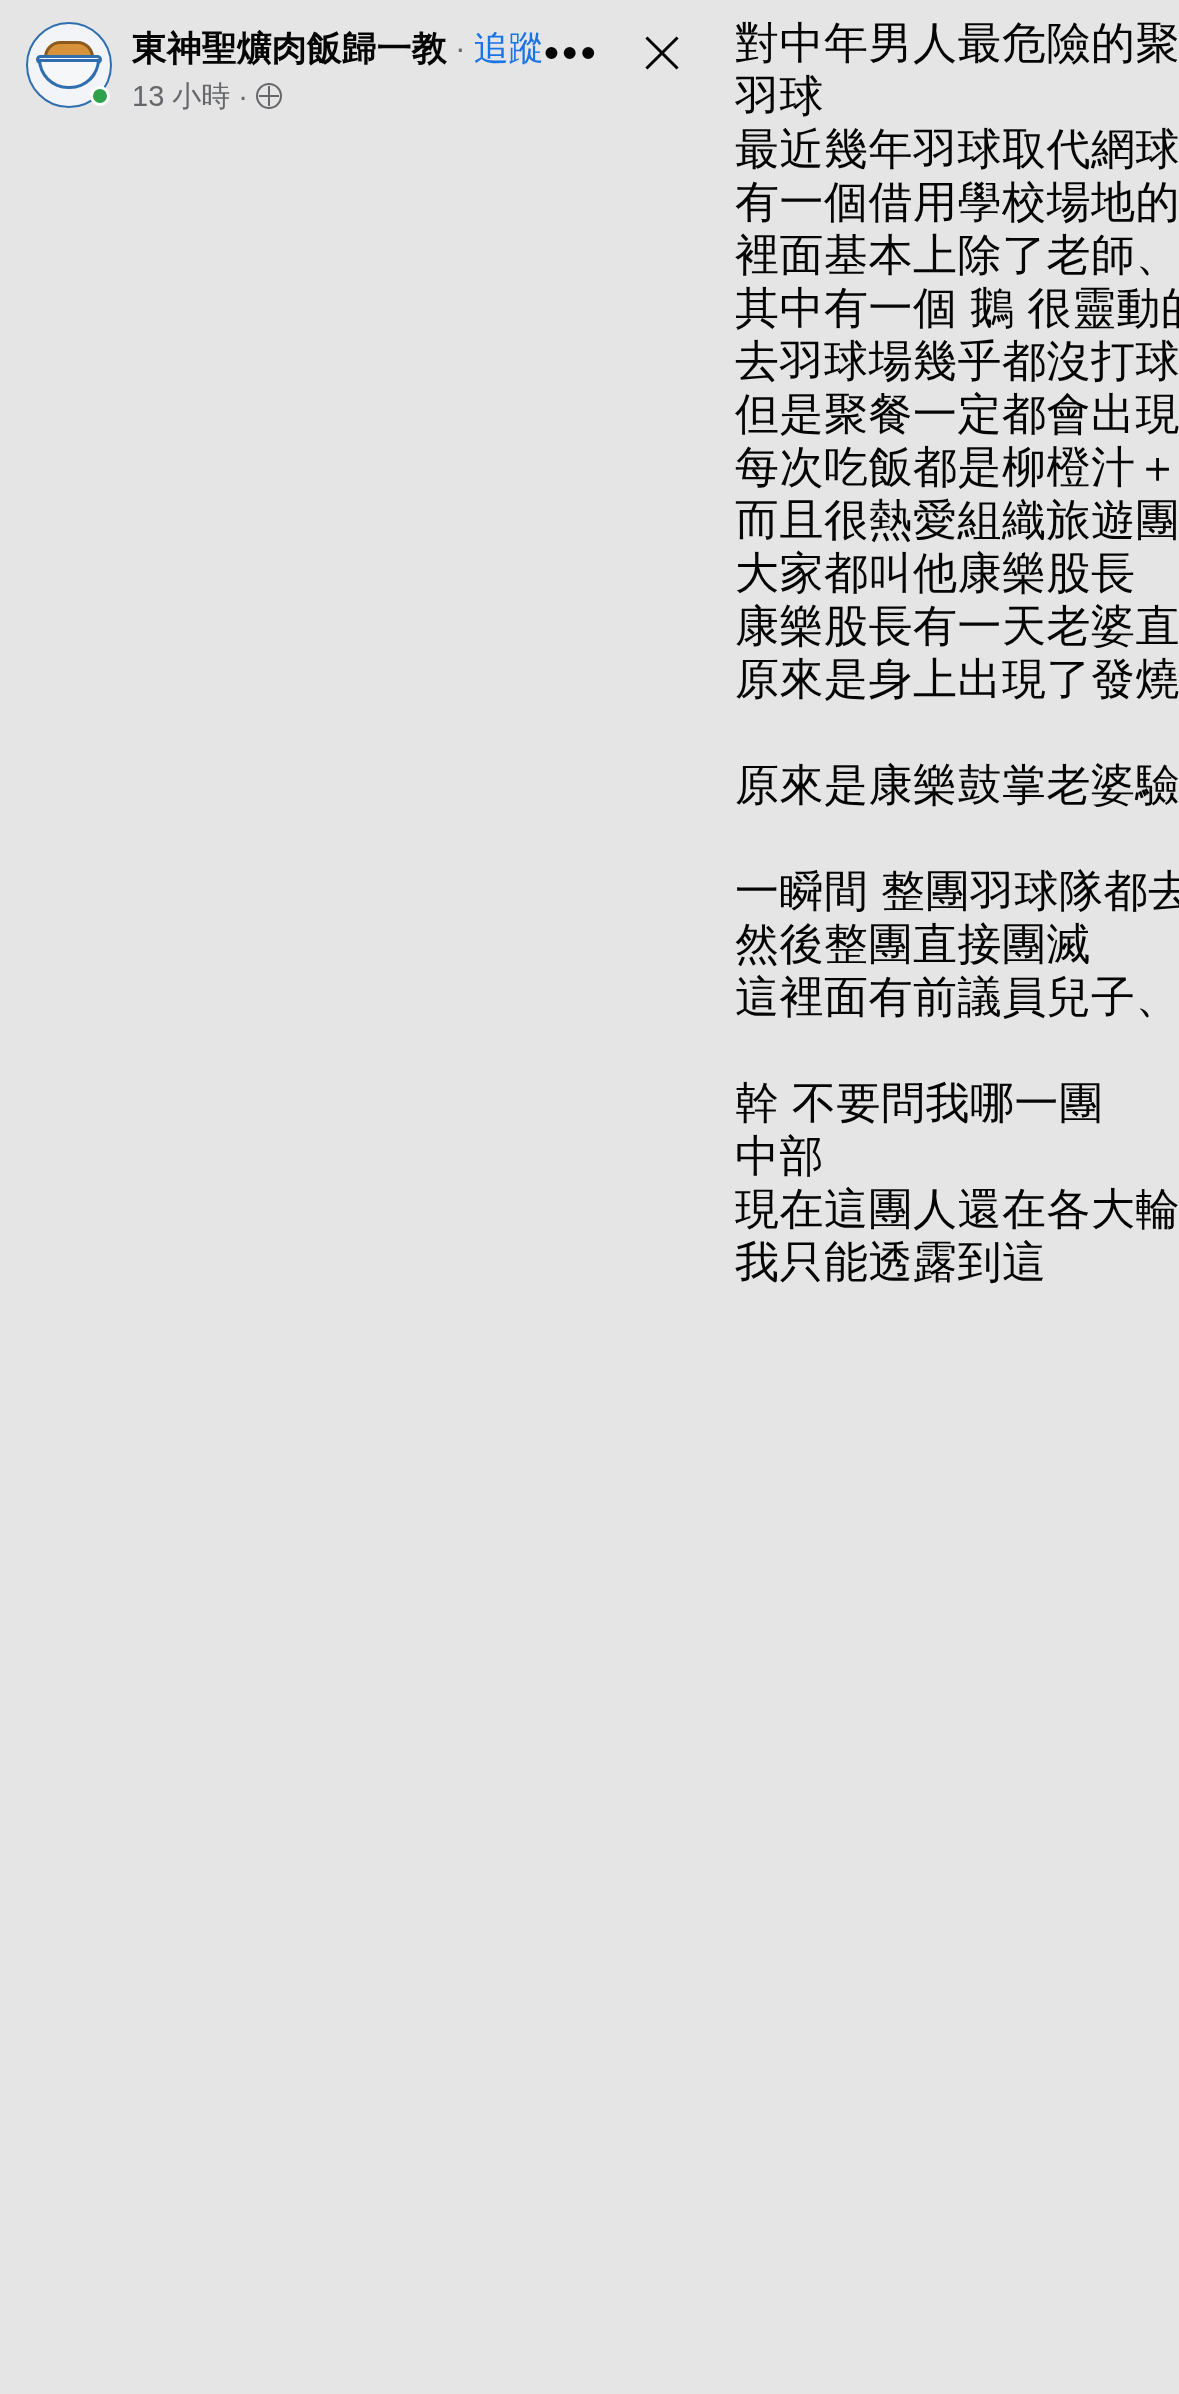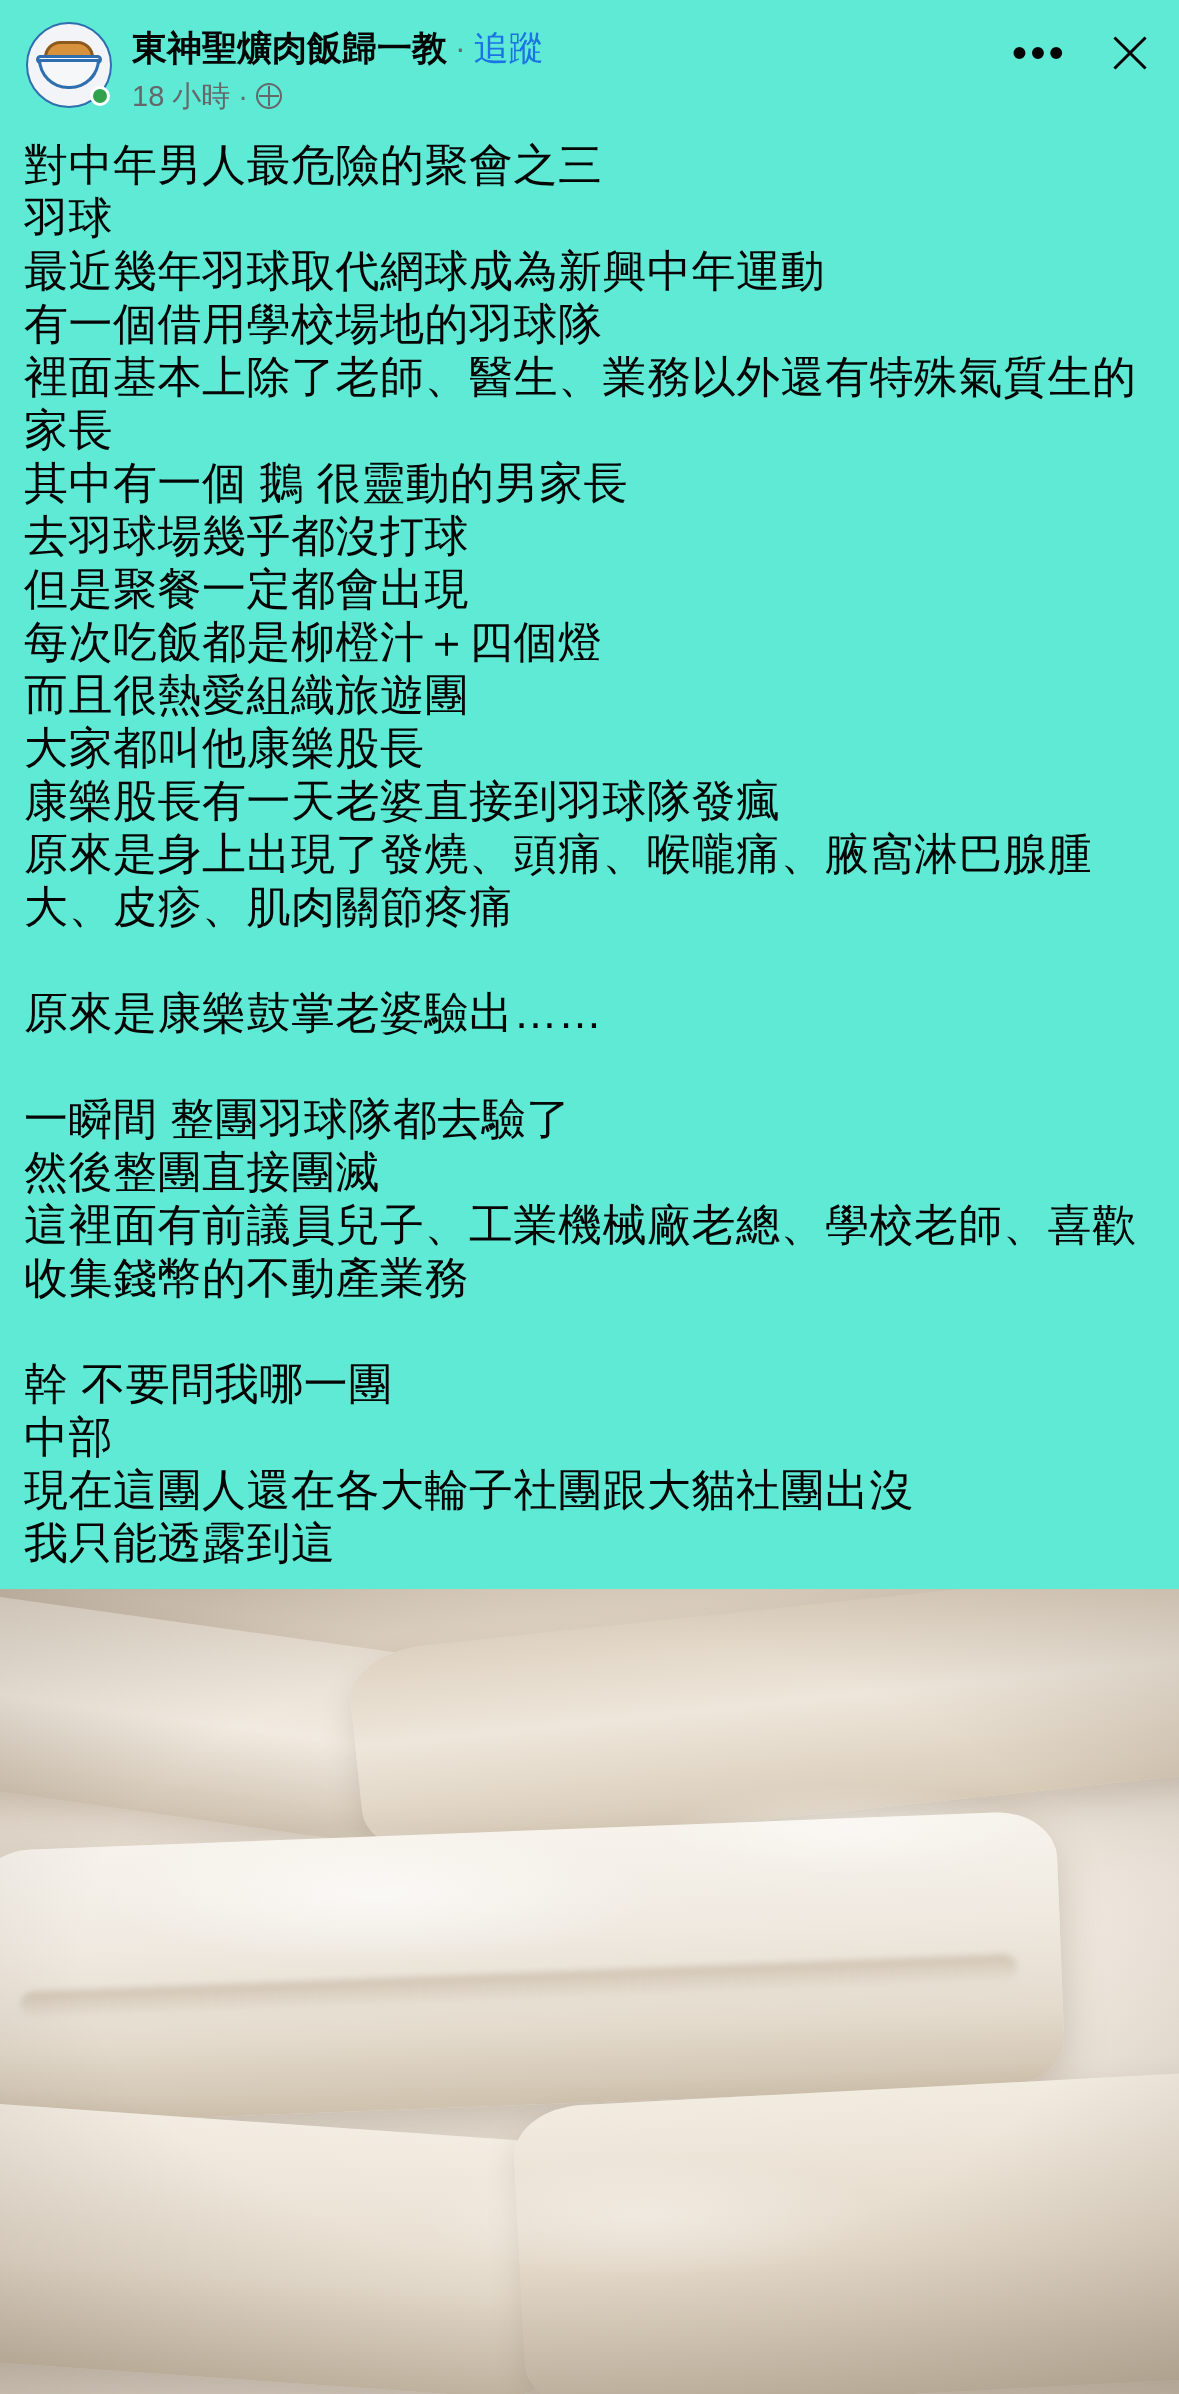--- a/index.html
+++ b/index.html
@@ -13,22 +13,22 @@
     font-family: "Liberation Sans", sans-serif;
     color: #050505;
     overflow: hidden;
     position: relative;
   }
 
   .post {
     width: 1179px;
     height: 2394px;
     display: flex;
-    flex-direction: column;
-    background: #5eead4;
+    flex-direction: row;
+    background: #e5e5e5;
   }
 
   
   .post-header {
     display: flex;
     align-items: flex-start;
     padding: 22px 26px 8px 26px;
     box-sizing: border-box;
     position: relative;
   }
@@ -336,21 +336,21 @@
       <div class="online-dot"></div>
     </div>
 
     <div class="header-text">
       <div class="name-line">
         <span class="page-name">東神聖爌肉飯歸一教</span>
         <span class="dot-sep">·</span>
         <span class="follow-link">追蹤</span>
       </div>
       <div class="meta-line">
-        <span>18 小時</span>
+        <span>13 小時</span>
         <span class="meta-sep">·</span>
         <span class="globe-icon"></span>
       </div>
     </div>
 
     <div class="header-actions">
       <div class="more-btn">•••</div>
       <div class="close-btn"></div>
     </div>
 

